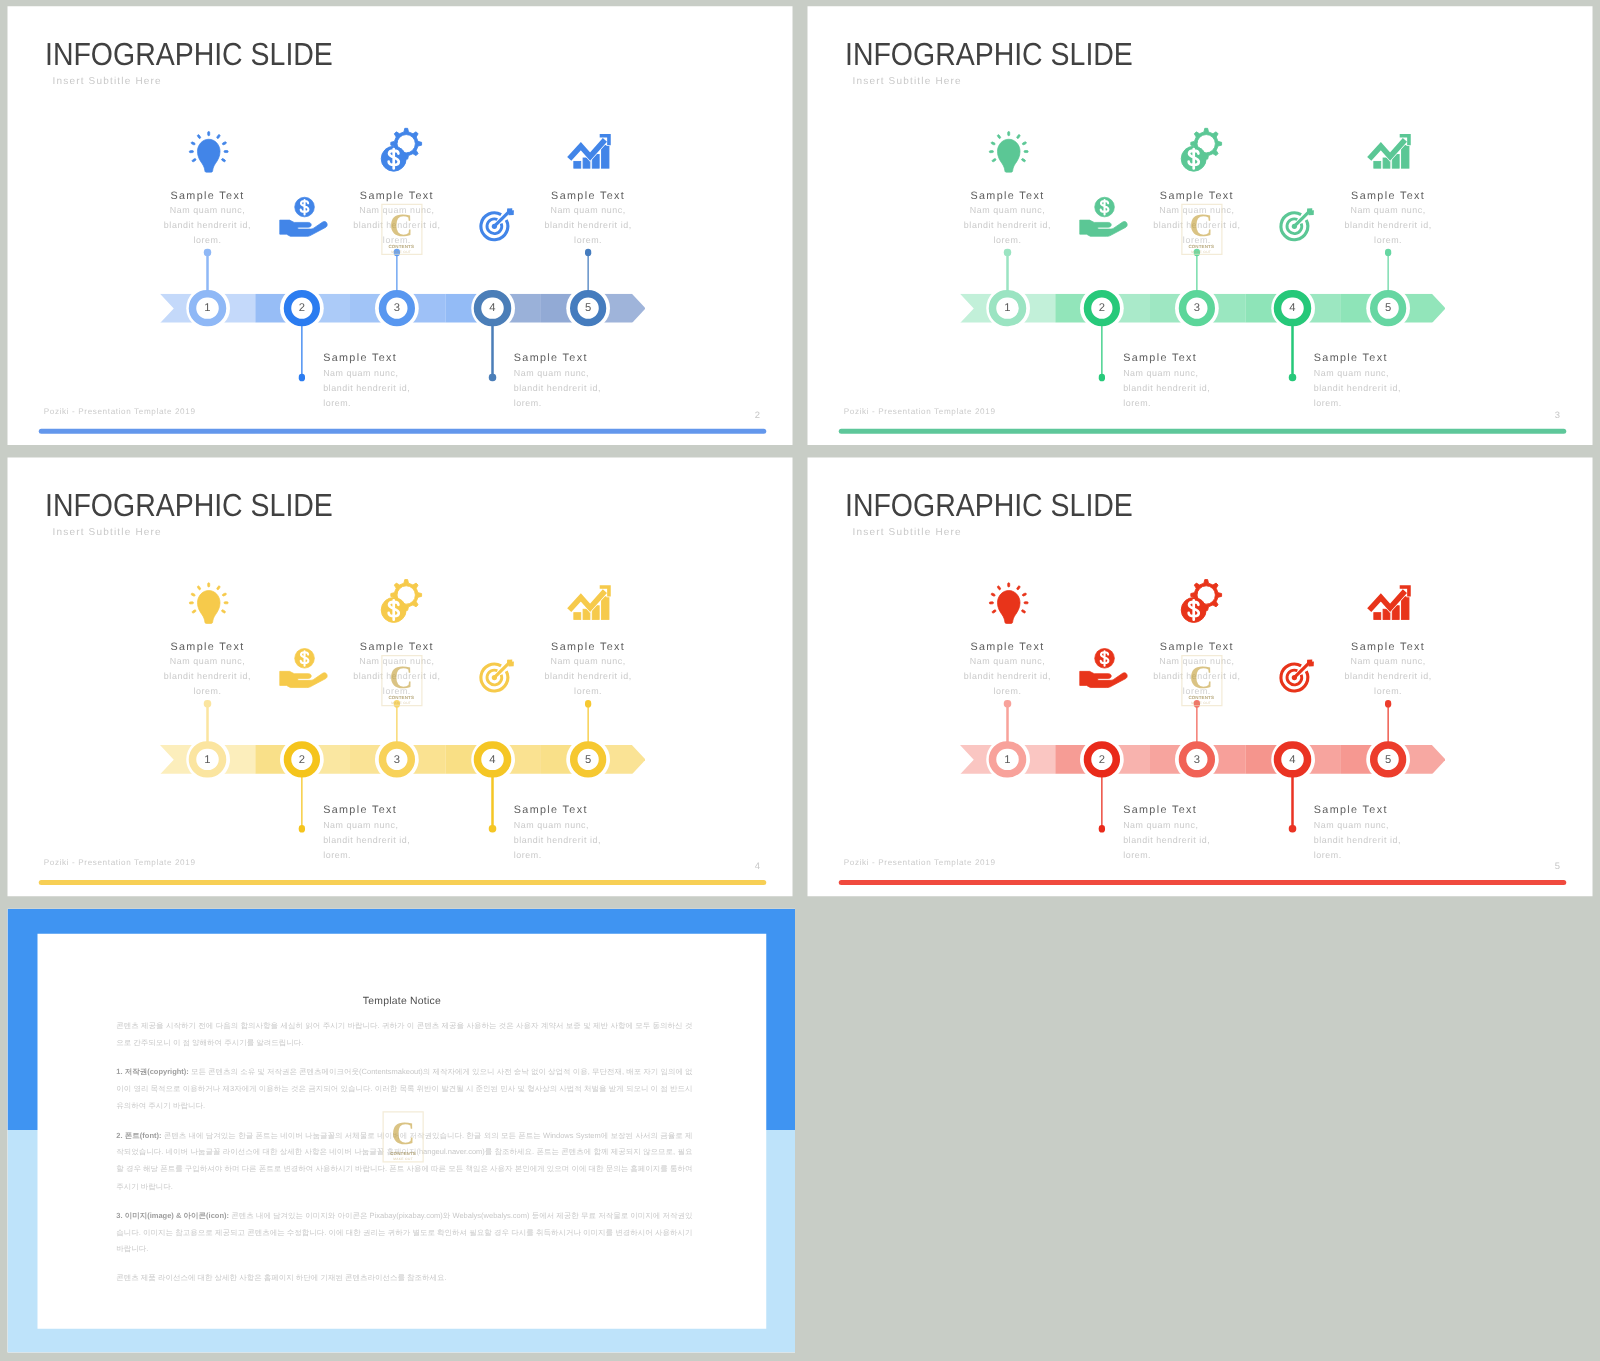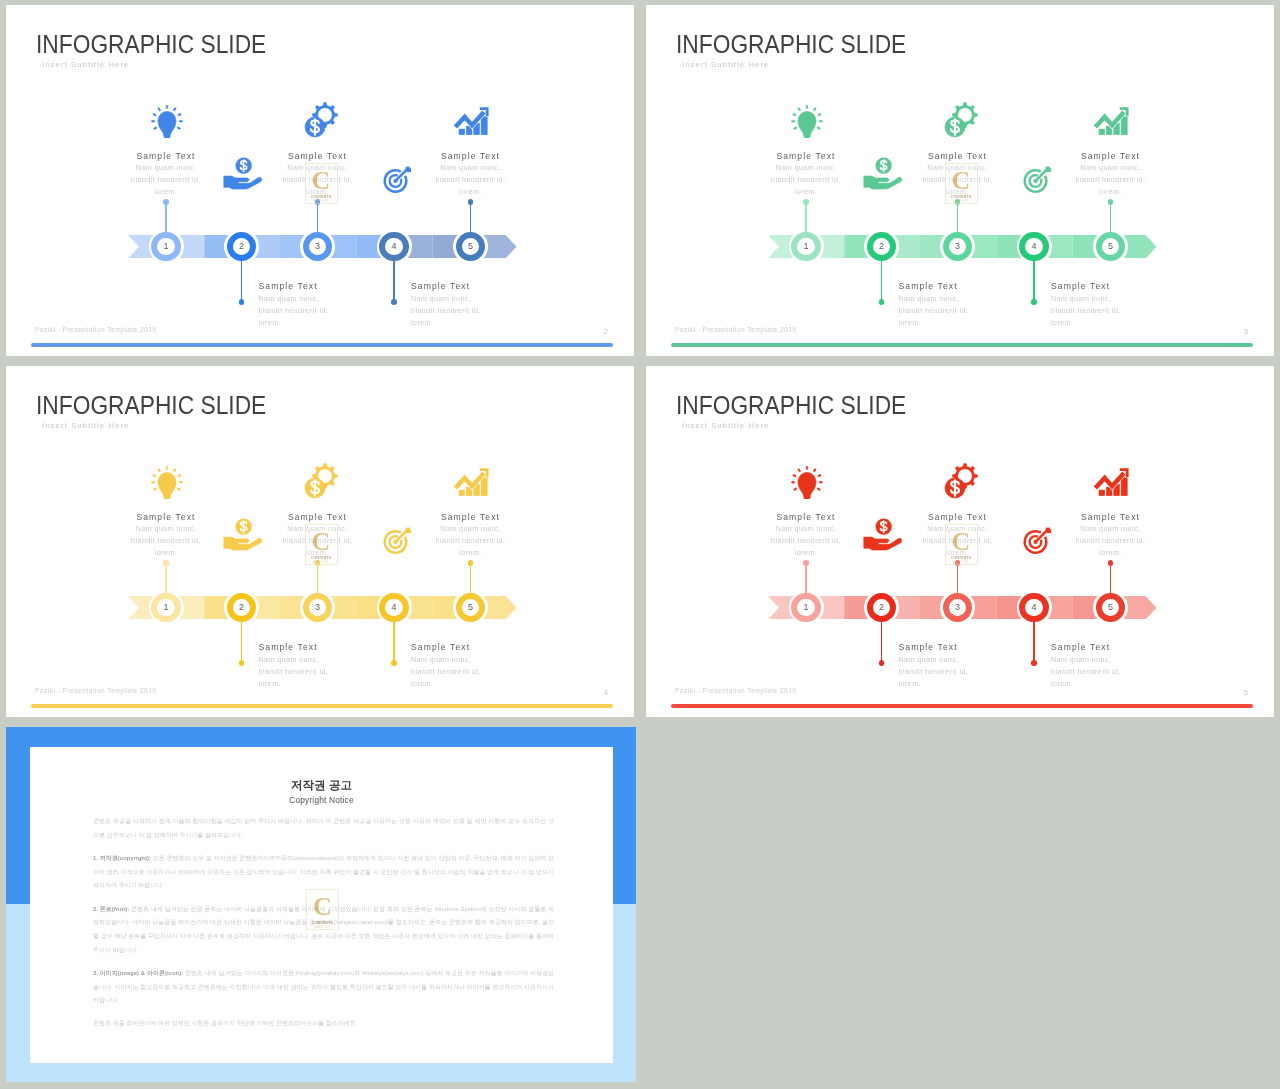--- a/index.html
+++ b/index.html
@@ -624,22 +624,21 @@
         <div class="t2">MAKE OUT</div>
       </div>
       <div class="foot">Poziki - Presentation Template  2019</div>
       <div class="pageno">5</div>
       <div class="footbar" style="background: rgb(240, 74, 62);"></div>
     </div>
     <div class="slide s5" style="left: 6px; top: 727px; width: 630px; height: 355px;">
       <div class="bgtop"></div>
       <div class="bgbot"></div>
       <div class="panel">
-        <div class="ko-title">저작권 공고</div>
-        <div class="en-title">Copyright Notice</div>
+        <div class="en-title">Template Notice</div>
         <div class="body">
           <p>콘텐츠 제공을 시작하기 전에 다음의 합의사항을 세심히 읽어 주시기 바랍니다. 귀하가 이 콘텐츠 제공을 사용하는 것은 사용자 계약서 보증 및 제반 사항에 모두 동의하신 것으로 간주되오니 이 점 양해하여 주시기를 알려드립니다.</p>
           <p><b>1. 저작권(copyright):</b> 모든 콘텐츠의 소유 및 저작권은 콘텐츠메이크어웃(Contentsmakeout)의 제작자에게 있으니 사전 승낙 없이 상업적 이용, 무단전재, 배포 자기 임의에 없이이 영리 목적으로 이용하거나 제3자에게 이용하는 것은 금지되어 있습니다. 이러한 목록 위반이 발견될 시 준인된 민사 및 형사상의 사법적 처벌을 받게 되오니 이 점 반드시 유의하여 주시기 바랍니다.</p>
           <p><b>2. 폰트(font):</b> 콘텐츠 내에 담겨있는 한글 폰트는 네이버 나눔글꼴의 서체물로 네이버에 저작권있습니다. 한글 외의 모든 폰트는 Windows System에 보장된 사서의 금율로 제작되었습니다. 네이버 나눔글꼴 라이선스에 대한 상세한 사항은 네이버 나눔글꼴 홈페이지(hangeul.naver.com)를 참조하세요. 폰트는 콘텐츠에 함께 제공되지 않으므로, 필요할 경우 해당 폰트를 구입하셔야 하며 다른 폰트로 변경하여 사용하시기 바랍니다. 폰트 사용에 따른 모든 책임은 사용자 본인에게 있으며 이에 대한 문의는 홈페이지를 통하여 주시기 바랍니다.</p>
           <p><b>3. 이미지(image) &amp; 아이콘(icon):</b> 콘텐츠 내에 담겨있는 이미지와 아이콘은 Pixabay(pixabay.com)와 Webalys(webalys.com) 등에서 제공한 무료 저작물로 이미지에 저작권있습니다. 이미지는 참고용으로 제공되고 콘텐츠에는 수정합니다. 이에 대한 권리는 귀하가 별도로 확인하셔 필요할 경우 다시를 취득하시거나 이미지를 변경하시어 사용하시기 바랍니다.</p>
           <p>콘텐츠 제품 라이선스에 대한 상세한 사항은 홈페이지 하단에 기재된 콘텐츠라이선스를 참조하세요.</p>
         </div>
       </div>
       <div class="wm" style="left: 300px; top: 162px;">
         <div class="c">C</div>

